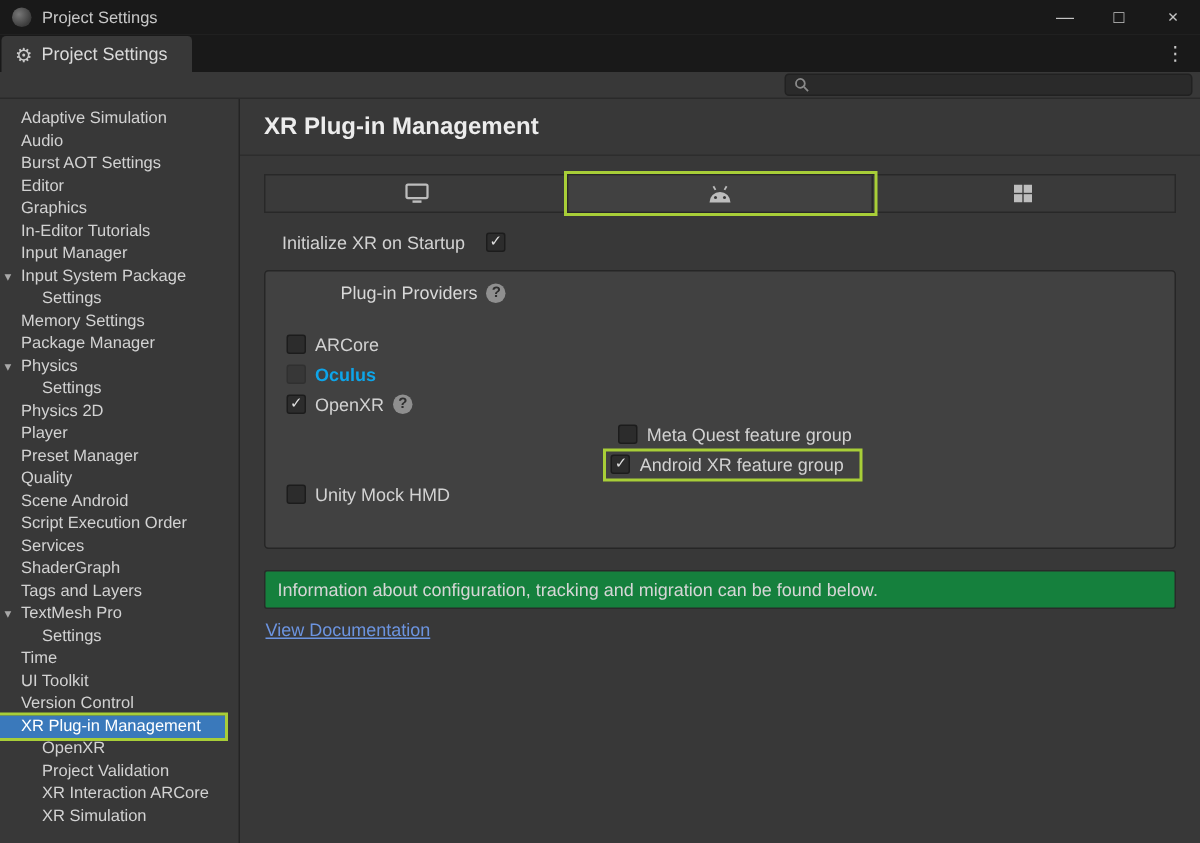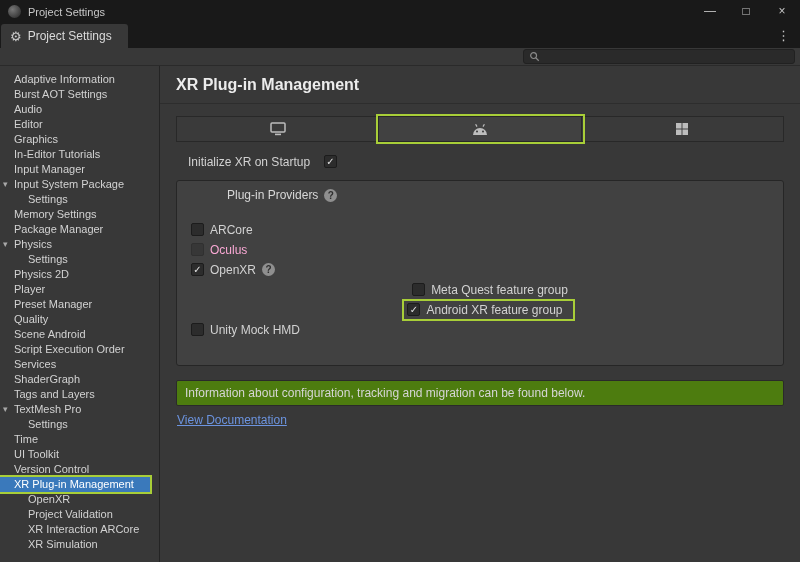--- a/index.html
+++ b/index.html
@@ -55,24 +55,24 @@
   .checkbox .mark { font-size:10px; color:#E0E0E0; line-height:1; }
   
   .providers-box { border:1px solid #262626; background:#414141; border-radius:3px; padding:7px 10px 34px; }
   .providers-header { display:flex; align-items:flex-end; gap:6px; margin-bottom:9px; color:#D8D8D8;margin-left:40px; }
   .help-icon { width:13px; height:13px; border-radius:50%; background:#8F8F8F; color:#2E2E2E;
     font-size:10px; font-weight:bold; display:inline-flex; align-items:center; justify-content:center; line-height:1; }
   .provider-row { height:20px; display:flex; align-items:center; padding-left:4px; }
   .provider-row.sub { padding-left:20px;justify-content:center; }
   .prov-inner { display:inline-flex; align-items:center; gap:6px;margin-top:17px; }
   .provider-row.annotated .prov-inner { outline:2px solid #A8CE38; padding:2px 10px 2px 3px; margin-left:-3px; }
-  .provider-row.disabled { color:#f9a8d4; }
+  .provider-row.disabled { color:#0ea5e9;font-weight:bold; }
   .provider-row.disabled .checkbox { opacity:.45; }
   
-  .helpbox { margin-top:14px; background:#4d7c0f; border:1px solid #2A2A2A; border-radius:2px;
+  .helpbox { margin-top:14px; background:#15803d; border:1px solid #2A2A2A; border-radius:2px;
     padding:5px 8px; color:#D6D6D6; }
   .doc-link { display:inline-block; margin:7px 1px 14px; color:#6C94E0; text-decoration:underline; cursor:pointer; }
 </style>
 </head>
 <body>
 
 <div class="window">
 
   <div class="titlebar">
     <span class="app-icon"></span>
@@ -98,23 +98,23 @@
         <circle cx="5" cy="5" r="3.2" fill="none" stroke="#8A8A8A" stroke-width="1.3"></circle>
         <line x1="7.6" y1="7.6" x2="10.6" y2="10.6" stroke="#8A8A8A" stroke-width="1.3"></line>
       </svg>
       <input value="" placeholder="" style="">
     </div>
   </div>
 
   <div class="content">
 
     <div class="sidebar">
-      <div class="srow"><span>Adaptive Information</span></div>
+      <div class="srow"><span>Adaptive Simulation</span></div>
+      <div class="srow"><span>Audio</span></div>
       <div class="srow"><span>Burst AOT Settings</span></div>
-      <div class="srow"><span>Audio</span></div>
       <div class="srow"><span>Editor</span></div>
       <div class="srow"><span>Graphics</span></div>
       <div class="srow"><span>In-Editor Tutorials</span></div>
       <div class="srow"><span>Input Manager</span></div>
       <div class="srow"><span class="tri">▾</span><span>Input System Package</span></div>
       <div class="srow sub"><span>Settings</span></div>
       <div class="srow"><span>Memory Settings</span></div>
       <div class="srow"><span>Package Manager</span></div>
       <div class="srow"><span class="tri">▾</span><span>Physics</span></div>
       <div class="srow sub"><span>Settings</span></div>

